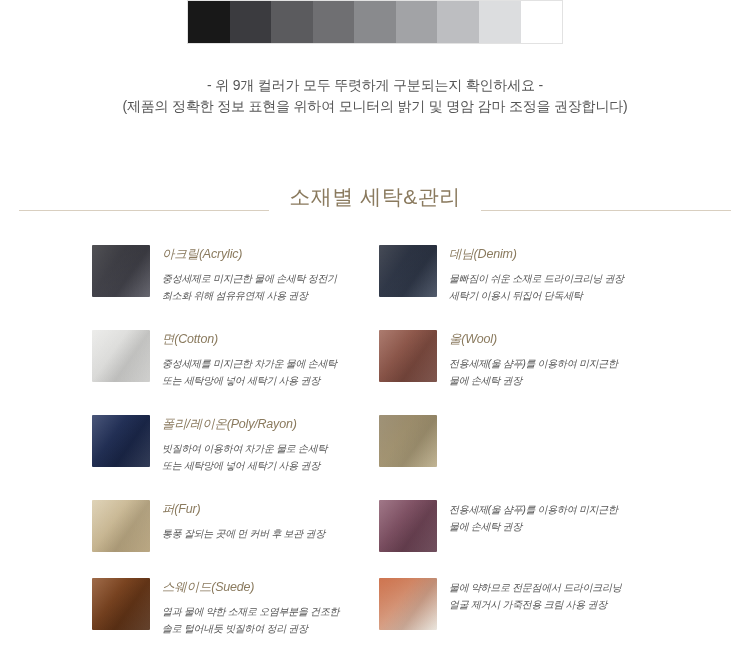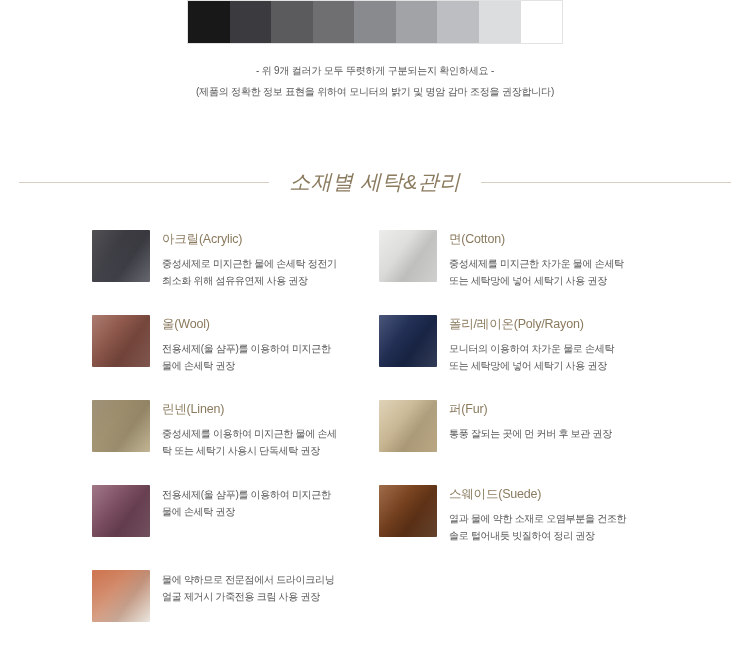--- a/index.html
+++ b/index.html
@@ -30,37 +30,36 @@
     width: 376px;
     height: 44px;
     border: 1px solid #e2e2e2;
   }
   .calib-swatch {
     flex: 1 1 0;
     height: 100%;
   }
 
   .calib-notes {
-    margin-top: 16px;
+    margin-top: 31px;
     text-align: center;
     color: #555555;
-    font-size: 10px;
+    font-size: 14px;
     line-height: 21px;
     letter-spacing: -0.2px;
   }
   .calib-notes div { white-space: nowrap; }
 
   
   .section-head {
     margin-top: 66px;
     display: flex;
-    align-items: center;
+    align-items: flex-end;
     justify-content: center;
     gap: 20px;
-    font-style: italic;
   }
   .rule {
     height: 1px;
     background: #d9cfc0;
     width: 250px;
   }
   .section-title {
     color: #8a7a5e;
     font-size: 21px;
     letter-spacing: 0.5px;
@@ -68,20 +67,21 @@
   }
 
   
   .care-grid {
     margin: 34px auto 0 auto;
     width: 566px;
     display: grid;
     grid-template-columns: 279px 279px;
     column-gap: 8px;
     row-gap: 26px;
+    font-style: italic;
   }
   .care-item {
     display: flex;
     gap: 12px;
     align-items: flex-start;
   }
   .swatch {
     width: 58px;
     height: 52px;
     flex: 0 0 58px;
@@ -142,50 +142,53 @@
   <div class="care-grid">
     <div class="care-item">
       <div class="swatch" style="background: linear-gradient(140deg, rgb(43, 43, 48) 0%, rgb(82, 82, 92) 100%);"></div>
       <div class="care-text">
         <div class="care-name">아크릴(Acrylic)</div>
         <div class="care-desc">중성세제로 미지근한 물에 손세탁 정전기</div>
         <div class="care-desc">최소화 위해 섬유유연제 사용 권장</div>
       </div>
     </div>
     <div class="care-item">
+      <div class="swatch" style="background: linear-gradient(140deg, rgb(30, 36, 50) 0%, rgb(59, 69, 88) 100%);"></div>
+      <div class="care-text">
+        <div class="care-name">데님(Denim)</div>
+        <div class="care-desc">물빠짐이 쉬운 소재로 드라이크리닝 권장</div>
+        <div class="care-desc">세탁기 이용시 뒤집어 단독세탁</div>
+      </div>
+    </div>
+    <div class="care-item">
       <div class="swatch" style="background: linear-gradient(140deg, rgb(232, 232, 230) 0%, rgb(201, 201, 199) 100%);"></div>
       <div class="care-text">
         <div class="care-name">면(Cotton)</div>
         <div class="care-desc">중성세제를 미지근한 차가운 물에 손세탁</div>
         <div class="care-desc">또는 세탁망에 넣어 세탁기 사용 권장</div>
       </div>
     </div>
     <div class="care-item">
       <div class="swatch" style="background: linear-gradient(140deg, rgb(154, 95, 80) 0%, rgb(109, 63, 54) 100%);"></div>
       <div class="care-text">
         <div class="care-name">울(Wool)</div>
         <div class="care-desc">전용세제(울 샴푸)를 이용하여 미지근한</div>
         <div class="care-desc">물에 손세탁 권장</div>
       </div>
     </div>
     <div class="care-item">
       <div class="swatch" style="background: linear-gradient(140deg, rgb(34, 49, 92) 0%, rgb(22, 33, 63) 100%);"></div>
       <div class="care-text">
         <div class="care-name">폴리/레이온(Poly/Rayon)</div>
-        <div class="care-desc">모니터의 이용하여 차가운 물로 손세탁</div>
+        <div class="care-desc">빗질하여 이용하여 차가운 물로 손세탁</div>
         <div class="care-desc">또는 세탁망에 넣어 세탁기 사용 권장</div>
       </div>
     </div>
     <div class="care-item">
       <div class="swatch" style="background: linear-gradient(140deg, rgb(138, 122, 90) 0%, rgb(185, 171, 134) 100%);"></div>
-      <div class="care-text">
-        <div class="care-name">린넨(Linen)</div>
-        <div class="care-desc">중성세제를 이용하여 미지근한 물에 손세</div>
-        <div class="care-desc">탁 또는 세탁기 사용시 단독세탁 권장</div>
-      </div>
     </div>
     <div class="care-item">
       <div class="swatch" style="background: linear-gradient(140deg, rgb(216, 201, 168) 0%, rgb(176, 155, 114) 100%);"></div>
       <div class="care-text">
         <div class="care-name">퍼(Fur)</div>
         <div class="care-desc">통풍 잘되는 곳에 먼 커버 후 보관 권장</div>
       </div>
     </div>
     <div class="care-item">
       <div class="swatch" style="background: linear-gradient(140deg, rgb(140, 90, 110) 0%, rgb(93, 55, 71) 100%);"></div>

